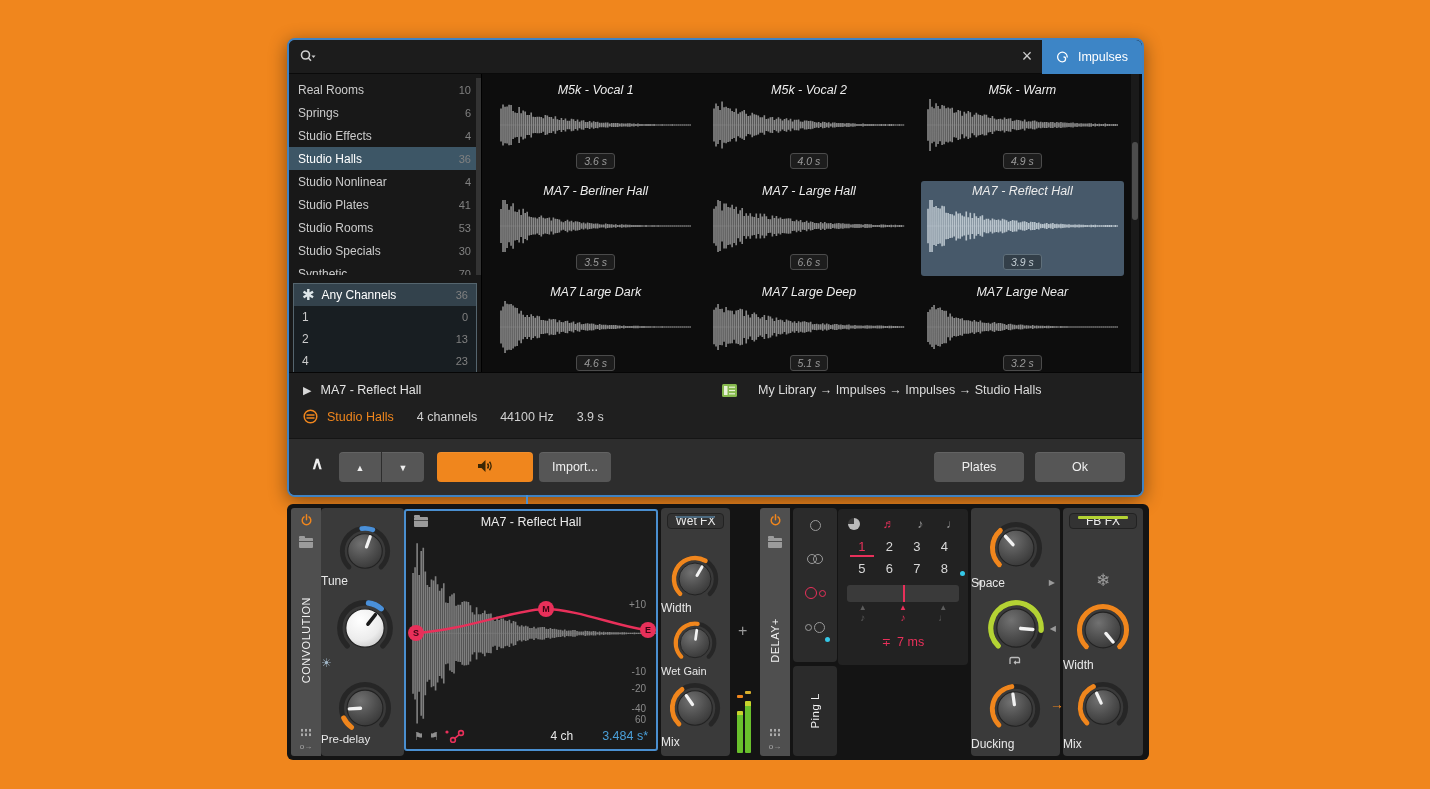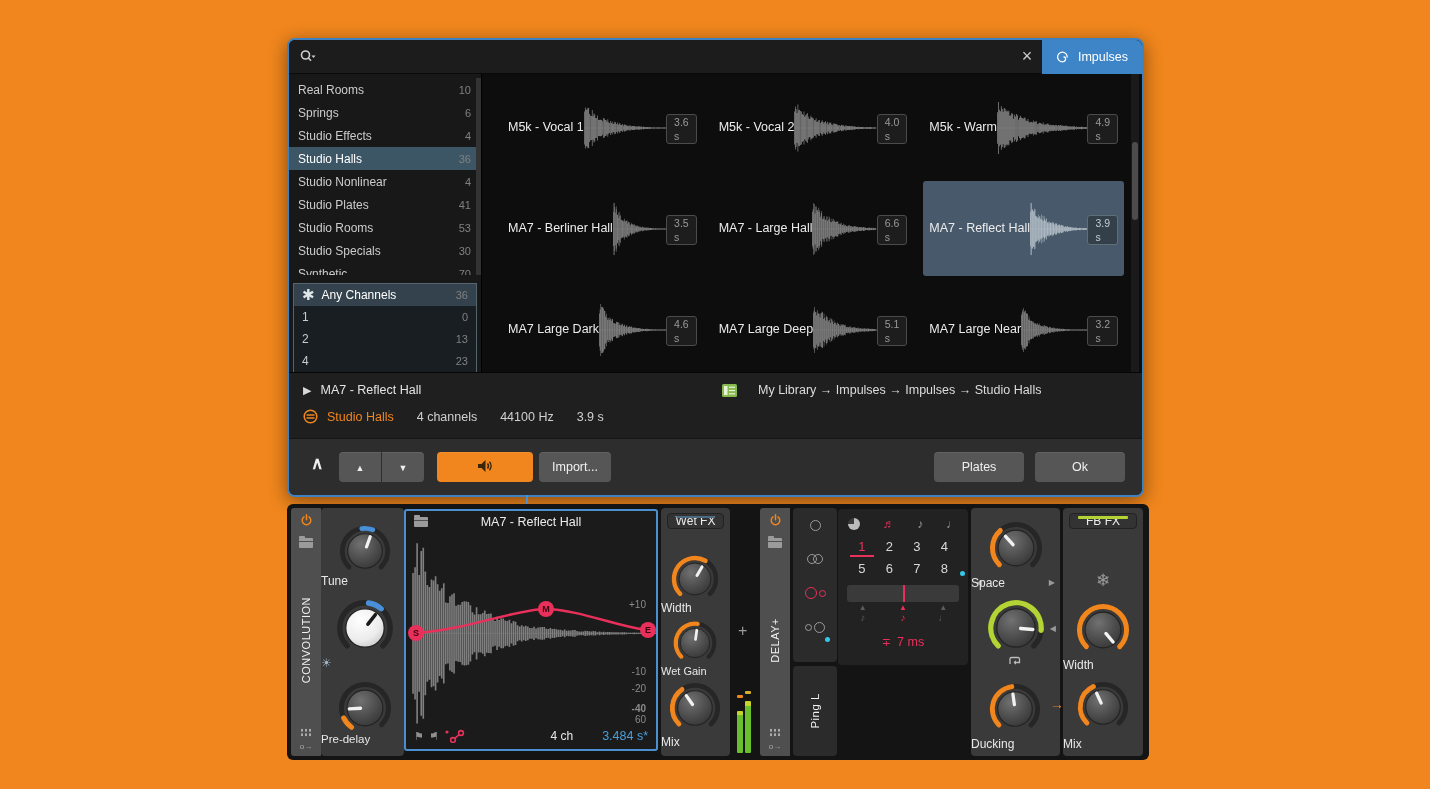--- a/index.html
+++ b/index.html
@@ -9,36 +9,36 @@
   
   .popup { position:absolute; left:287px; top:38px; width:857px; height:459px;
            background:#272727; border:2px solid #3f82c2; border-radius:8px; overflow:hidden;
            display:flex; flex-direction:column; box-shadow:0 4px 18px rgba(0,0,0,.45); }
   .searchbar { height:34px; background:#1c1c1c; display:flex; align-items:center; flex:0 0 34px; border-bottom:1px solid #0a0a0a; }
   .search-ico { display:flex; align-items:center; margin-left:10px; }
   .searchbar input { flex:1; background:transparent; border:none; outline:none; color:#ddd; font-size:13px; padding:0 8px; height:100%; }
   .close-x { width:30px; text-align:center; color:#ccc; font-size:18px; cursor:pointer; }
   .tab-impulses { width:100px; height:34px; background:#3d85c6; color:#fff; display:flex; align-items:center; justify-content:center; gap:6px; font-size:12.5px; }
 
-  .popup-body { flex:1; display:flex; background:#0d0d0d; min-height:0;gap:8px; }
+  .popup-body { flex:1; display:flex; background:#0d0d0d; min-height:0; }
   .sidebar { width:193px; background:#181818; position:relative; padding:4px 0 0 0; border-right:1px solid #000; }
   .cat-list { height:197px; overflow:hidden; position:relative; }
   .cat-row { height:23px; display:flex; align-items:center; padding:0 10px 0 9px; font-size:12px; color:#ccc; cursor:pointer; }
   .cat-row .count { margin-left:auto; color:#808080; font-size:11px; }
   .cat-row.sel { background:#3d5666; color:#fff; }
   .cat-scroll { position:absolute; right:0; top:0; bottom:0; width:5px; background:#333; }
   .chan-box { margin:8px 4px 0 4px; border:1px solid #55656e; background:#181e22; }
   .chan-row { height:22px; display:flex; align-items:center; padding:0 8px; font-size:12px; color:#ccc; cursor:pointer; }
   .chan-row .count { margin-left:auto; color:#808080; font-size:11px; }
   .chan-row.sel { background:#33424c; color:#fff; }
   .star { color:#dfe7ea; font-size:15px; margin-right:7px; line-height:10px; }
 
   .grid-area { flex:1; position:relative; padding:6px 18px 0 12px; }
   .grid { display:grid; grid-template-columns:repeat(3, 1fr); column-gap:10px; row-gap:6px; }
-  .card { height:95px; border-radius:3px; padding:2px 6px; display:flex; align-items:center; cursor:pointer; }
+  .card { height:95px; border-radius:3px; padding:2px 6px; display:flex; flex-direction:column; align-items:center; cursor:pointer;font-style:italic; }
   .card.sel { background:#47596a; }
   .card-title { font-size:12.5px; color:#ececec; height:17px; line-height:17px; white-space:nowrap; }
   .card svg.wave { width:100%; height:52px; display:block; }
   .time-badge { margin-top:2px; font-size:10.5px; color:#9a9a9a; background:#1d1d1d; border:1px solid #4b4b4b; border-radius:3px; padding:0 7px; line-height:14px; }
   .card.sel .time-badge { background:#333f49; border-color:#5f6f7a; color:#c2ccd2; }
   .grid-scroll { position:absolute; right:3px; top:0; bottom:0; width:8px; background:#1a1a1a; }
   .grid-thumb { position:absolute; left:1px; width:6px; top:68px; height:78px; background:#4c4c4c; border-radius:3px; }
 
   .infobar { flex:0 0 66px; background:#1f1f1f; border-top:1px solid #060606; position:relative; font-size:12.5px; }
   .info-line1 { position:absolute; left:14px; top:10px; display:flex; align-items:center; gap:9px; color:#e4e4e4; }
@@ -416,21 +416,21 @@
   <div class="conv-display">
     <span class="cd-folder folder"></span>
     <div class="cd-head">MA7 - Reflect Hall</div>
     <svg class="cd-wave" viewBox="0 0 238 188" preserveAspectRatio="none">
         <line x1="0" x2="238" y1="94" y2="94" stroke="#7f7f7f" stroke-opacity=".45"></line>
         <path d="M1 35.1V152.9M3 29.5V158.5M5 6.1V181.9M7 37.1V150.9M9 13.7V174.3M11 10.6V177.4M13 33.6V154.4M15 46.9V141.1M17 48.8V139.2M19 41.4V146.6M21 42.5V145.5M23 38.3V149.7M25 46.0V142.0M27 52.5V135.5M29 50.0V138.0M31 45.0V143.0M33 63.8V124.2M35 64.5V123.5M37 57.7V130.3M39 56.2V131.8M41 54.8V133.2M43 67.1V120.9M45 66.2V121.8M47 66.1V121.9M49 63.4V124.6M51 62.7V125.3M53 62.8V125.2M55 63.3V124.7M57 66.5V121.5M59 73.4V114.6M61 75.7V112.3M63 68.5V119.5M65 75.3V112.7M67 75.4V112.6M69 74.1V113.9M71 71.7V116.3M73 75.1V112.9M75 74.9V113.1M77 74.7V113.3M79 80.9V107.1M81 81.9V106.1M83 77.7V110.3M85 80.9V107.1M87 79.5V108.5M89 79.5V108.5M91 81.5V106.5M93 81.9V106.1M95 80.7V107.3M97 84.2V103.8M99 82.0V106.0M101 82.7V105.3M103 86.2V101.8M105 87.3V100.7M107 86.0V102.0M109 87.4V100.6M111 86.6V101.4M113 87.4V100.6M115 88.8V99.2M117 88.7V99.3M119 87.6V100.4M121 89.2V98.8M123 88.2V99.8M125 88.1V99.9M127 87.7V100.3M129 87.9V100.1M131 89.4V98.6M133 89.7V98.3M135 88.8V99.2M137 89.7V98.3M139 89.6V98.4M141 90.1V97.9M143 90.4V97.6M145 90.5V97.5M147 91.1V96.9M149 90.3V97.7M151 91.5V96.5M153 91.1V96.9M155 91.2V96.8M157 90.7V97.3M159 90.8V97.2M161 91.6V96.4M163 92.1V95.9M165 92.2V95.8M167 92.2V95.8M169 91.5V96.5M171 91.8V96.2M173 91.9V96.1M175 92.1V95.9M177 91.8V96.2M179 91.9V96.1M181 92.8V95.2M183 92.2V95.8M185 92.8V95.2M187 92.5V95.5M189 92.8V95.2M191 92.6V95.4M193 92.6V95.4M195 92.8V95.2M197 92.9V95.1M199 92.8V95.2M201 92.8V95.2M203 93.2V94.8M205 93.0V95.0M207 93.0V95.0M209 93.2V94.8M211 93.3V94.7M213 93.3V94.7M215 93.3V94.7M217 93.1V94.9M219 93.3V94.7M221 93.3V94.7M223 93.3V94.7M225 93.2V94.8M227 93.4V94.6M229 93.4V94.6M231 93.4V94.6M233 93.4V94.6M235 93.4V94.6M237 93.4V94.6" stroke="#7f7f7f" stroke-width="1.6"></path>
       </svg>
     <span class="db" style="top:76px;">+10</span>
     <span class="db" style="top:143px;">-10</span>
     <span class="db" style="top:160px;">-20</span>
-    <span class="db" style="top:180px;font-weight:bold;">-40</span>
+    <span class="db" style="top:180px;">-40</span>
     <span class="db" style="top:191px;">60</span>
     <svg class="env" width="250" height="200" viewBox="0 0 250 200">
       <path d="M10 98 C 60 95, 110 74, 140 74 S 220 94, 242 95" fill="none" stroke="#e8305a" stroke-width="2.5"></path>
     </svg>
     <div class="mk" style="left:2px; top:114px;">S</div>
     <div class="mk" style="left:132px; top:90px;">M</div>
     <div class="mk" style="left:234px; top:111px;">E</div>
     <div class="cd-foot">
       <span class="flag">⚑</span>
       <span class="flag" style="transform:scaleX(-1);">⚑</span>

